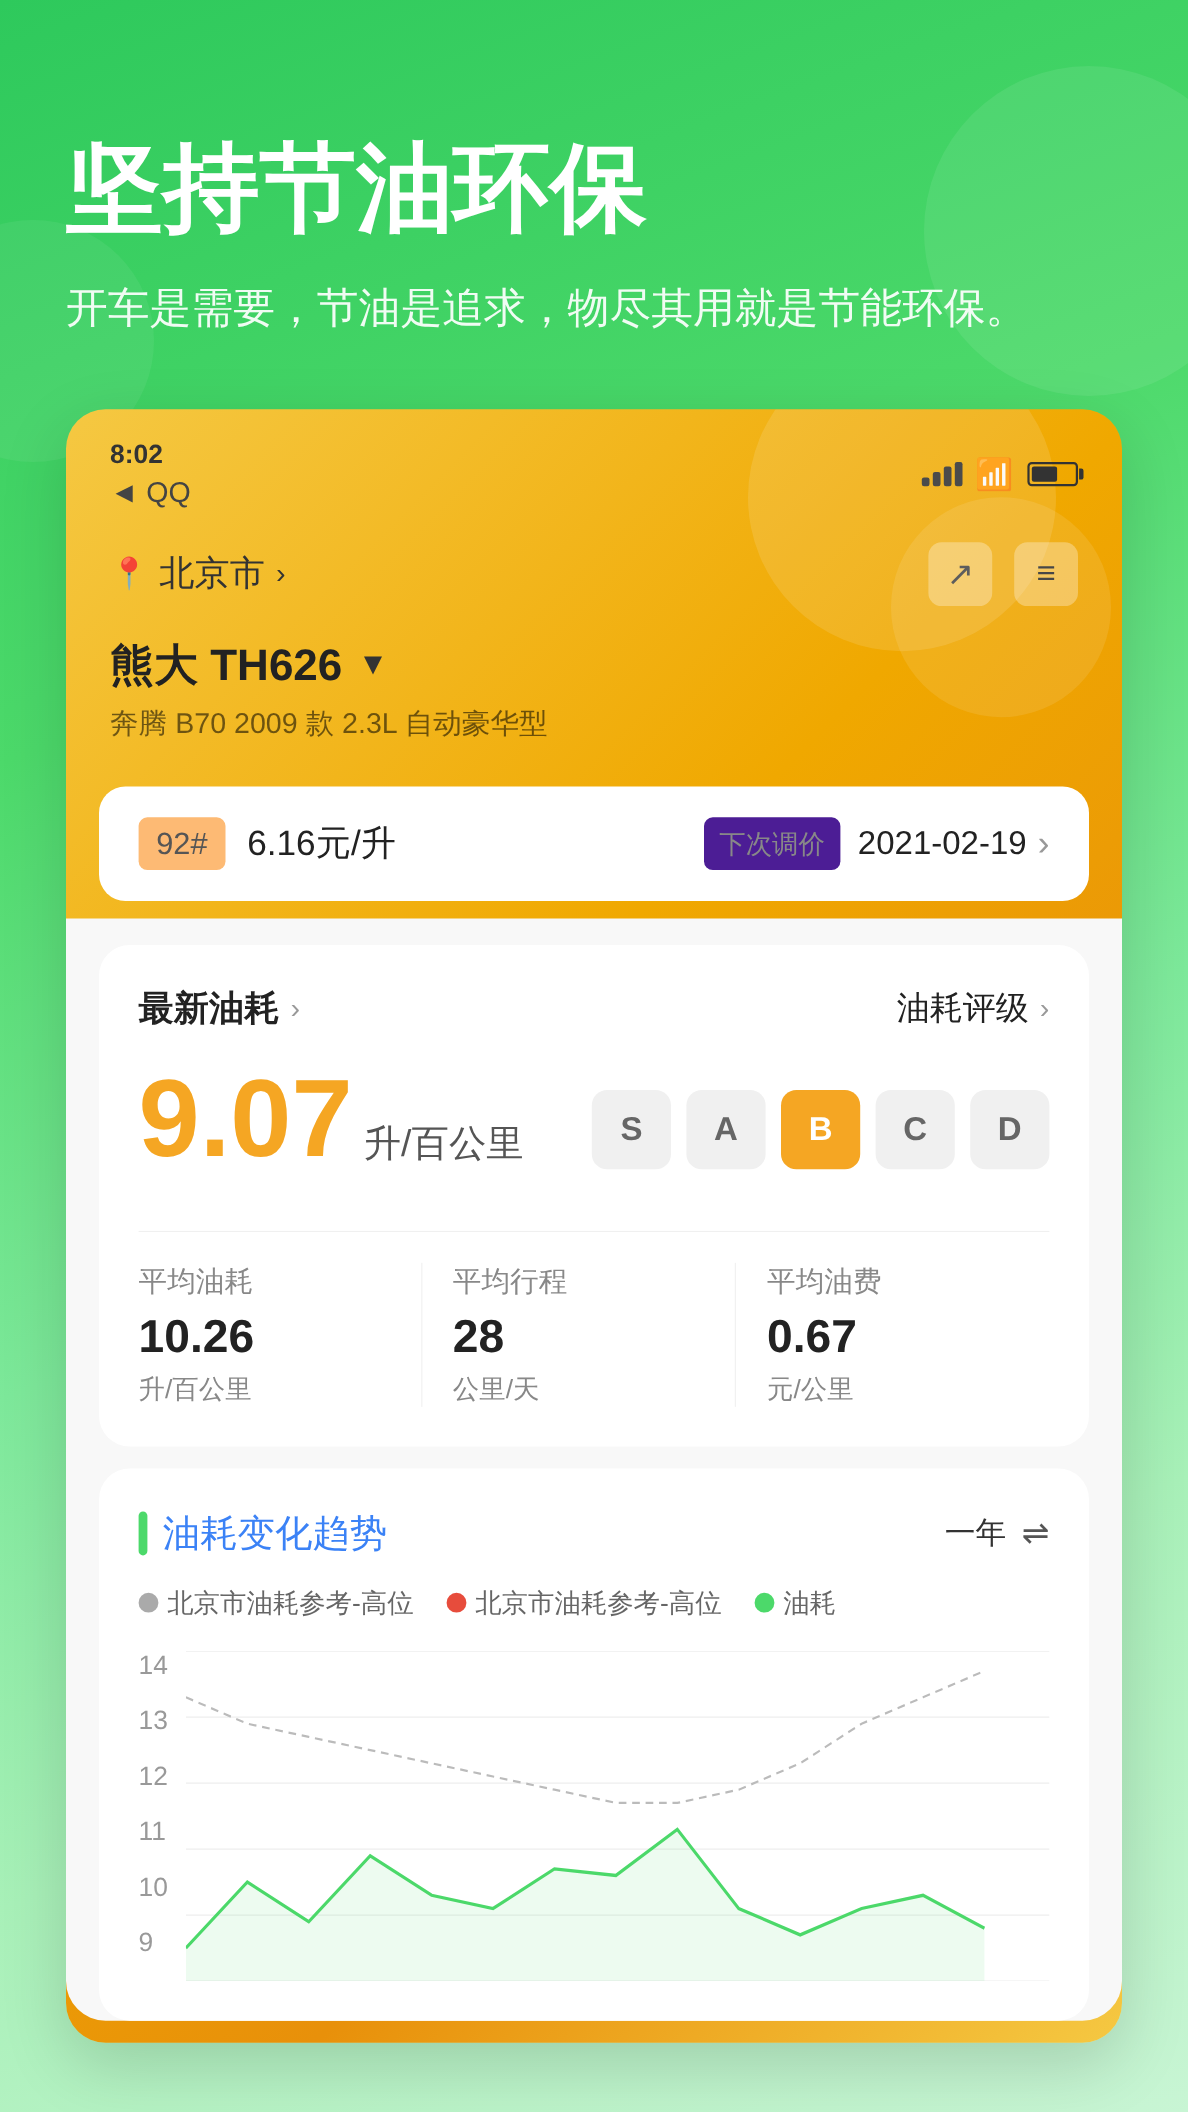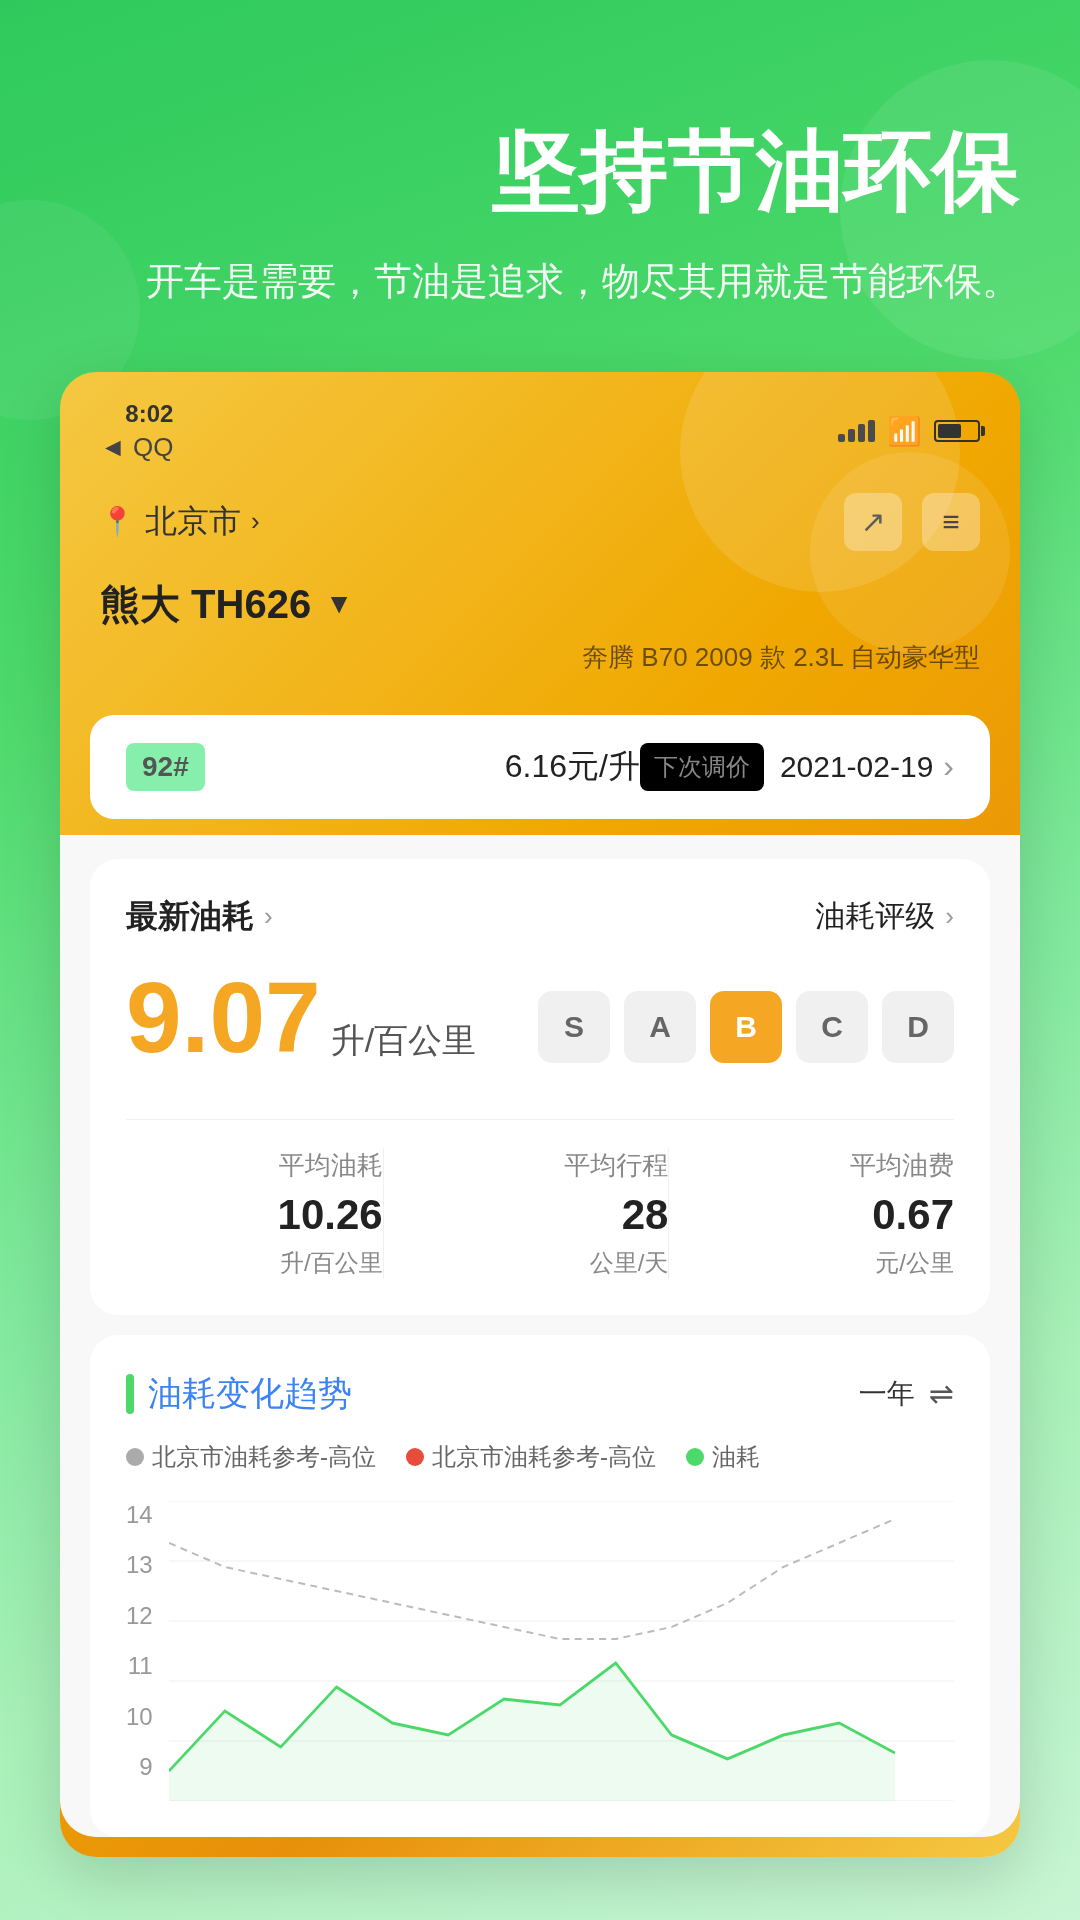--- a/index.html
+++ b/index.html
@@ -26,21 +26,20 @@
       width: 220px; height: 220px;
       border-radius: 50%;
       background: rgba(255,255,255,0.06);
       top: 200px; left: -80px;
     }
 
     .page-content {
       position: relative;
       z-index: 1;
       padding: 0 60px;
-      text-align: right;
     }
 
     
     .hero {
       padding-top: 120px;
       padding-bottom: 60px;
     }
     .hero-title {
       font-size: 88px;
       font-weight: 700;
@@ -185,36 +184,36 @@
       border-radius: 24px;
       margin: 20px 30px 16px;
       padding: 28px 36px;
       display: flex;
       align-items: center;
       gap: 0;
     }
     .oil-grade {
       font-size: 28px;
       color: #555;
-      font-weight: 700;
-      background: #86efac;
+      font-weight: 400;
+      background: #fdba74;
       border-radius: 8px;
       padding: 8px 16px;
-      margin-right: 8px;
+      margin-right: 20px;
     }
     .oil-price-value {
       font-size: 32px;
       color: #222;
       font-weight: 400;
       flex: 1;
     }
     .next-adjust-label {
       font-size: 24px;
       color: #888;
-      background: #000000;
+      background: #4c1d95;
       border-radius: 8px;
       padding: 8px 14px;
       margin-right: 16px;
       font-family: Liberation Serif, serif;
     }
     .next-adjust-date {
       font-size: 30px;
       color: #222;
       font-weight: 500;
     }

